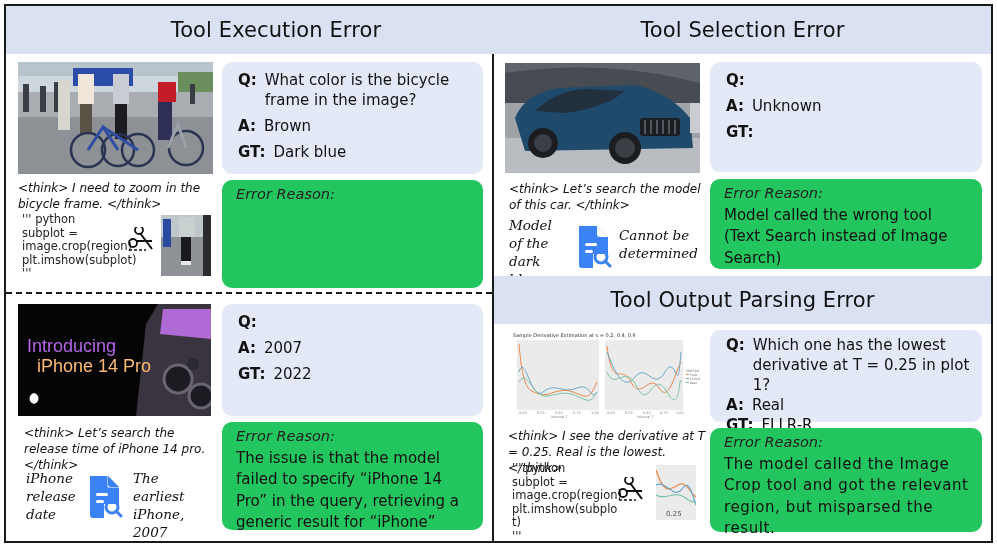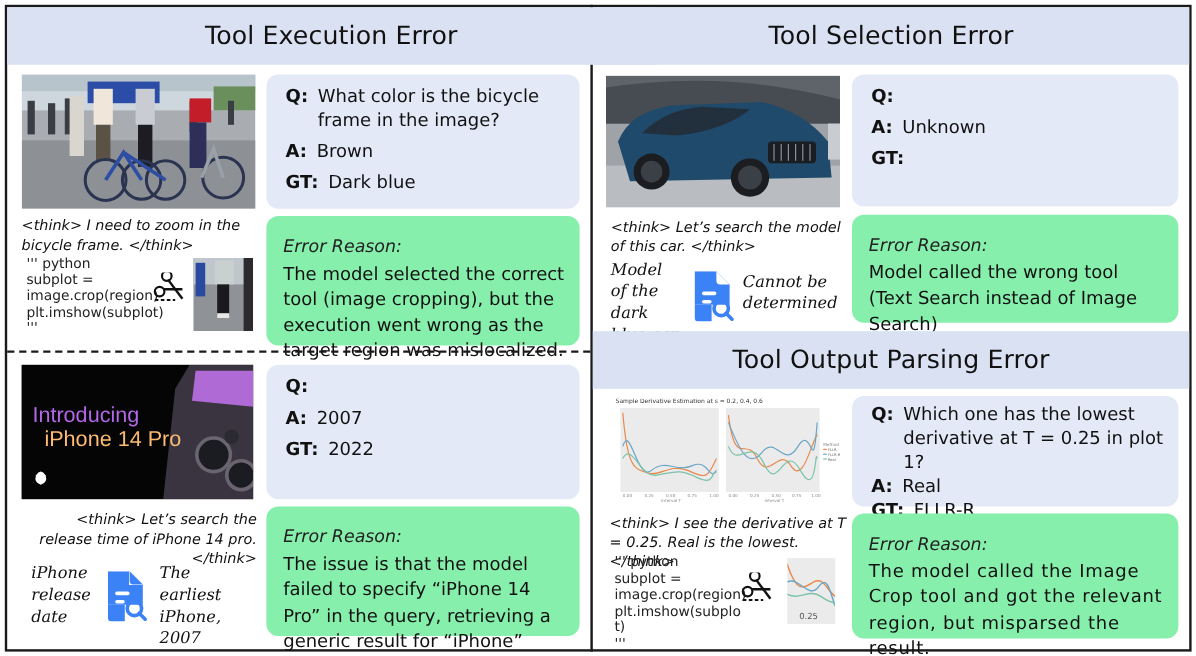--- a/index.html
+++ b/index.html
@@ -16,21 +16,21 @@
 
   .dashed-divider { position: absolute; left: 6px; top: 292px; width: 486px; height: 0; border-top: 2px dashed #1a1a1a; }
 
   .img-box { position: absolute; overflow: hidden; }
 
   .qa-box { position: absolute; background: #e3e9f6; border-radius: 10px; padding: 8px 12px 6px 16px; font-size: 15px; line-height: 20px; }
   .qa-line { display: flex; align-items: baseline; }
   .qa-key { font-weight: bold; margin-right: 8px; white-space: nowrap; }
   .qa-row { margin-top: 6px; }
 
-  .err-box { position: absolute; background: #86efac; border-radius: 10px; padding: 16px 10px 4px 14px; font-size: 15px; line-height: 21.5px; }
+  .err-box { position: absolute; background: #22c55e; border-radius: 10px; padding: 4px 10px 4px 14px; font-size: 15px; line-height: 21.5px; }
   .err-title { font-style: italic; font-size: 14.5px; color: #222; }
 
   .think { position: absolute; font-style: italic; font-size: 12px; line-height: 16px; color: #111; font-family: "DejaVu Sans", sans-serif; }
   .code { position: absolute; font-size: 11.5px; line-height: 13.5px; color: #222; font-family: "DejaVu Sans", sans-serif; white-space: pre; }
 
   .serif-ital { position: absolute; font-family: "DejaVu Serif", serif; font-style: italic; font-size: 13.5px; line-height: 18px; color: #111; }
 
   .doc-icon { position: absolute; width: 36px; height: 42px; }
   .scissors { position: absolute; width: 30px; height: 30px; }
 </style>
@@ -108,39 +108,38 @@
       <span class="qa-key">A:</span>
       <span>Brown</span>
     </div>
   <div class="qa-line qa-row">
       <span class="qa-key">GT:</span>
       <span>Dark blue</span>
     </div>
 </div>
 <div class="err-box" style="left:222px; top:180px; width:261px; height:108px;">
   <div class="err-title">Error Reason:</div>
-  <div>The model selected the correct tool (image cropping), but the execution went wrong as the target region was mislocalized.</div>
 </div>
 
 <div class="dashed-divider"></div>
 
 <div class="img-box" style="left:18px; top:304px; width:193px; height:112px; background:#050505;">
   <svg width="193" height="112" viewBox="0 0 193 112" style="position:absolute; left:0; top:0;">
     <rect width="193" height="112" fill="#050505"></rect>
     <path d="M140 0 L193 0 L193 112 L118 112 L128 20 Z" fill="#3a3440"></path>
     <path d="M145 5 L193 5 L193 35 L142 30 Z" fill="#b06ad6"></path>
     <circle cx="160" cy="75" r="14" fill="#1b1b22" stroke="#6a6470" stroke-width="3"></circle>
     <circle cx="183" cy="92" r="12" fill="#1b1b22" stroke="#6a6470" stroke-width="3"></circle>
     <circle cx="175" cy="60" r="6" fill="#2a2a30"></circle>
     <path d="M12 92 q4 -6 8 0 q2 6 -4 8 q-6 -2 -4 -8z" fill="#ffffff"></path>
   </svg>
   <div style="position:absolute; left:9px; top:32px; font-size:18px; color:#b266e8; font-family:'Liberation Sans', sans-serif;">Introducing</div>
   <div style="position:absolute; left:19px; top:52px; font-size:18px; color:#fdba74; font-family:'Liberation Sans', sans-serif;">iPhone 14 Pro</div>
 </div>
-<div class="think" style="left:24px; top:425px; width:190px;text-align:right;">&lt;think&gt; Let’s search the release time of iPhone 14 pro. &lt;/think&gt;</div>
+<div class="think" style="left:24px; top:425px; width:190px;">&lt;think&gt; Let’s search the release time of iPhone 14 pro. &lt;/think&gt;</div>
 <div class="serif-ital" style="left:26px; top:469px; width:56px;">iPhone release date</div>
 <svg class="doc-icon" style="left:87px; top:476px;" viewBox="0 0 36 42">
   <path d="M3 0 h18 l11 11 v17 h-29 z" fill="#3b82f6"></path>
   <path d="M3 28 h14 v14 h-11 a3 3 0 0 1 -3 -3 z" fill="#3b82f6"></path>
   <path d="M21 0 v11 h11" fill="#ffffff" stroke="#ffffff"></path>
   <path d="M21 0 v8 a3 3 0 0 0 3 3 h8" fill="#3b82f6"></path>
   <rect x="9" y="17" width="12" height="3" rx="1.5" fill="#fff"></rect>
   <rect x="9" y="24" width="8" height="3" rx="1.5" fill="#fff"></rect>
   <circle cx="25" cy="31" r="6" fill="none" stroke="#3b82f6" stroke-width="3"></circle>
   <line x1="29" y1="35" x2="34" y2="40" stroke="#3b82f6" stroke-width="3" stroke-linecap="round"></line>

